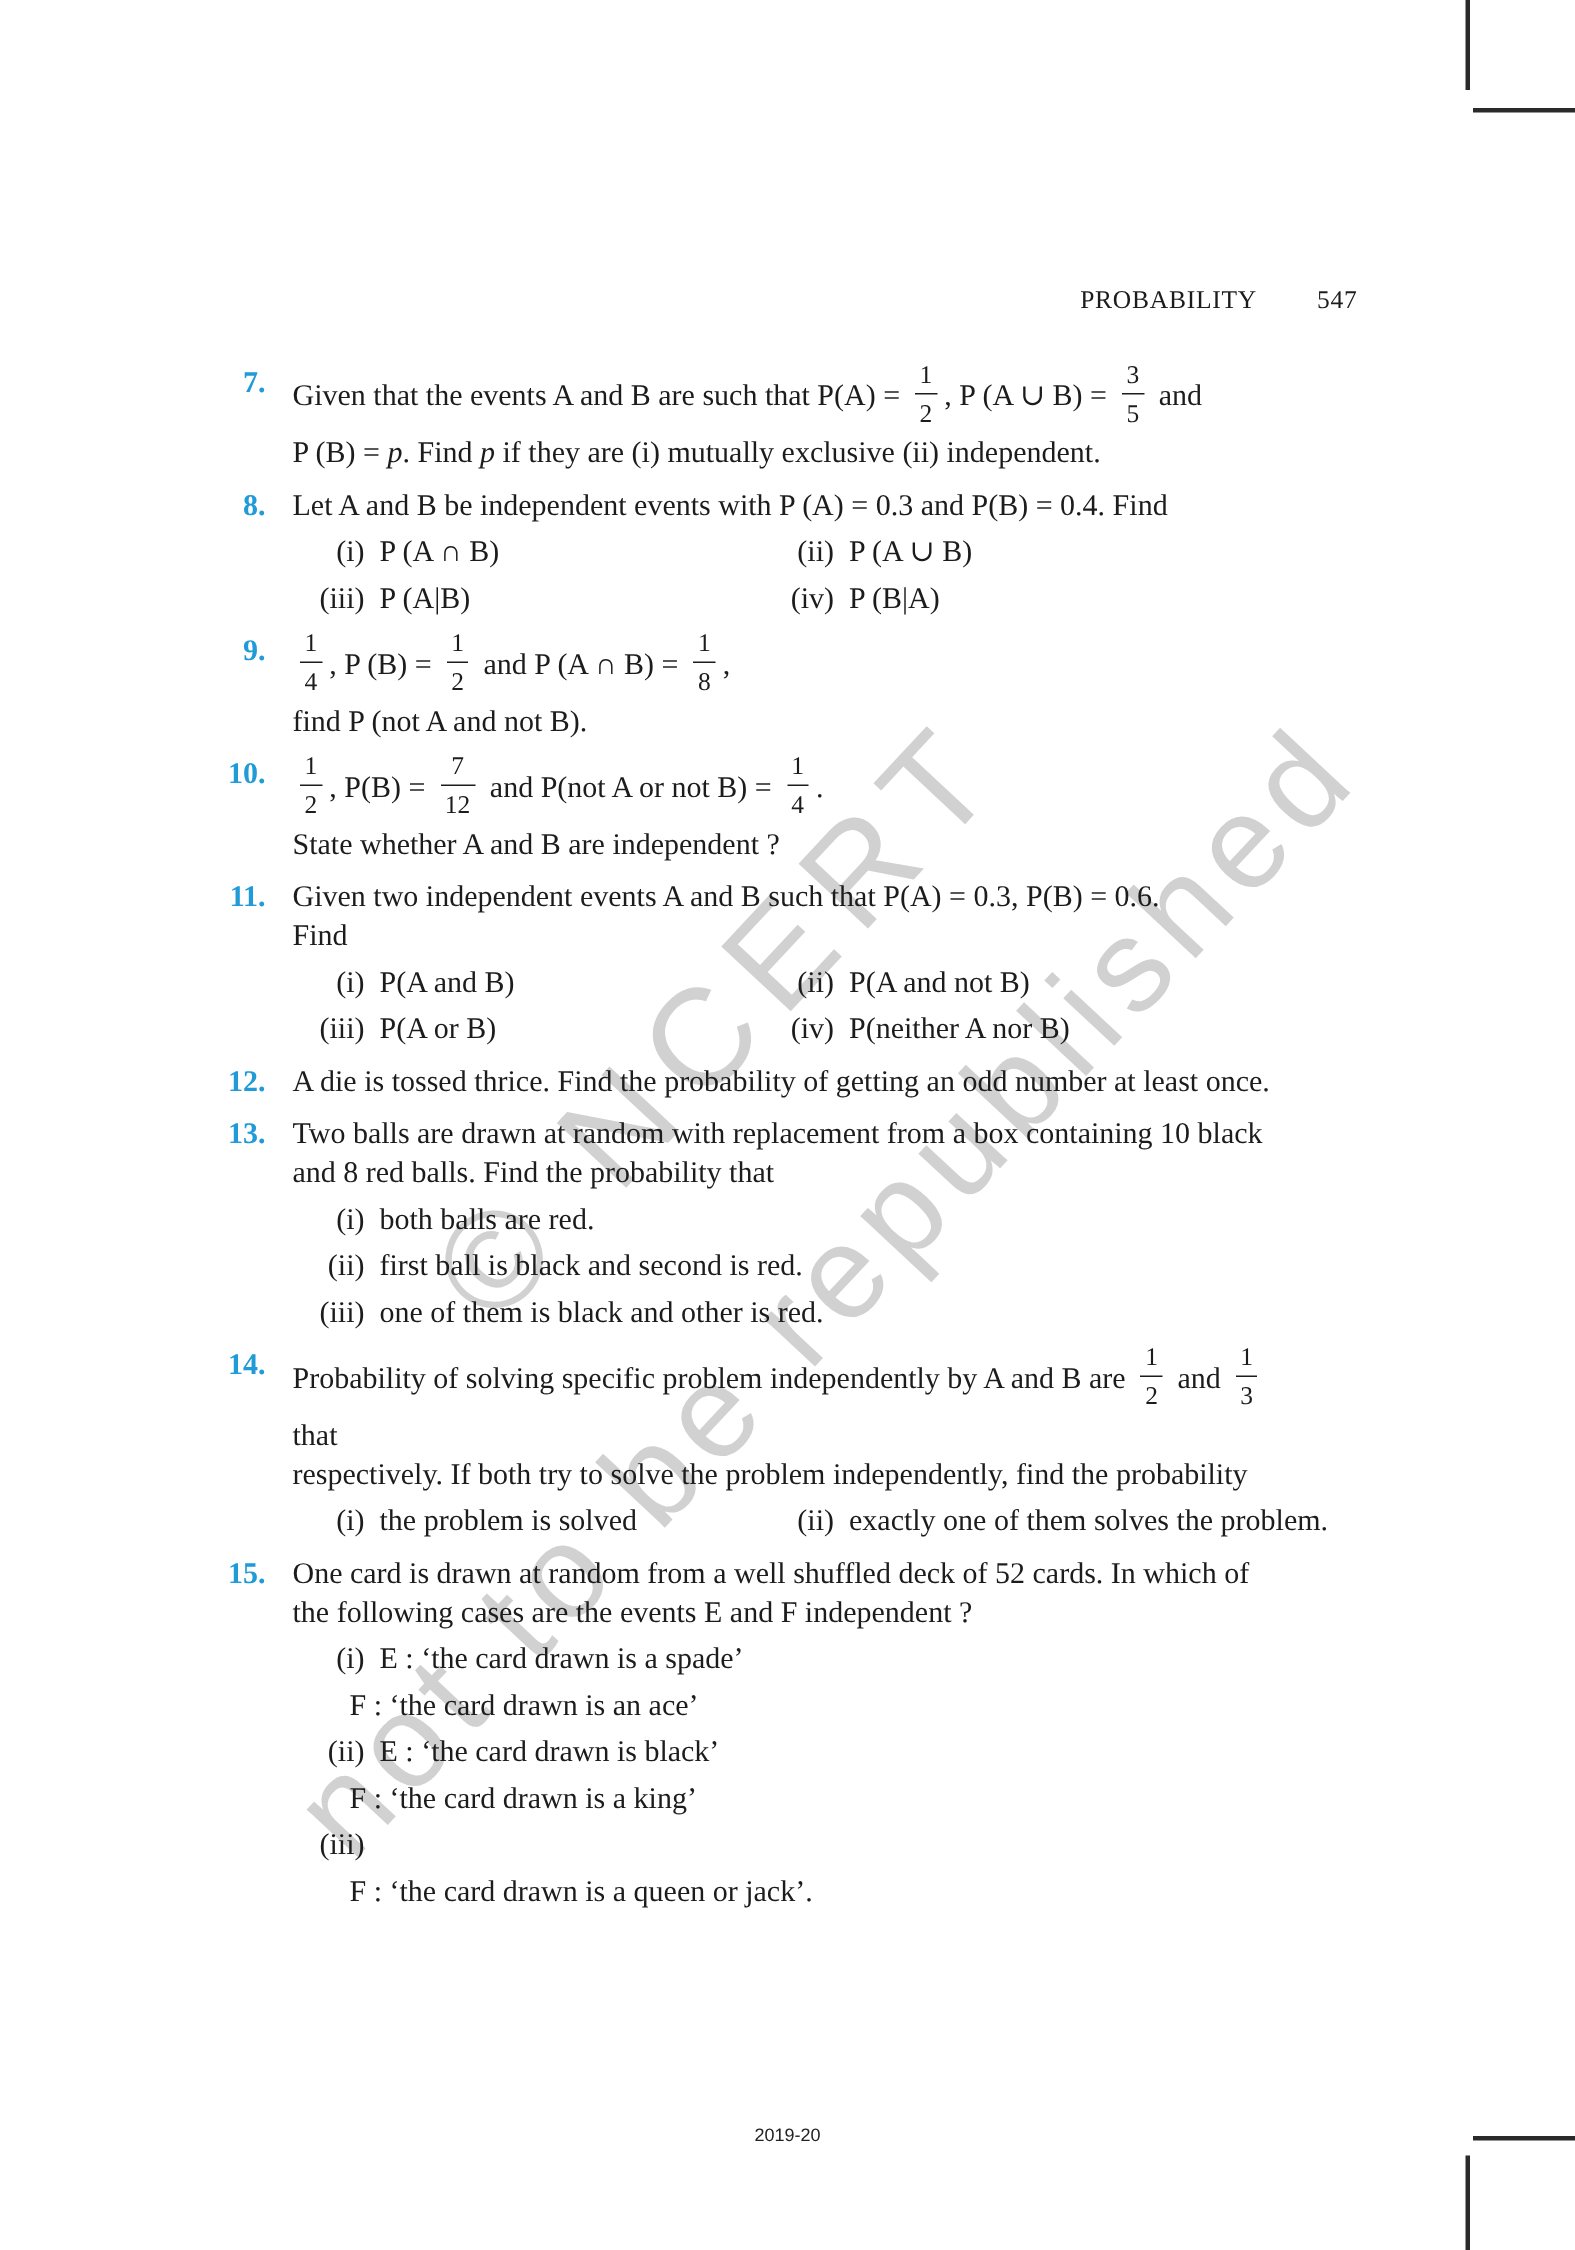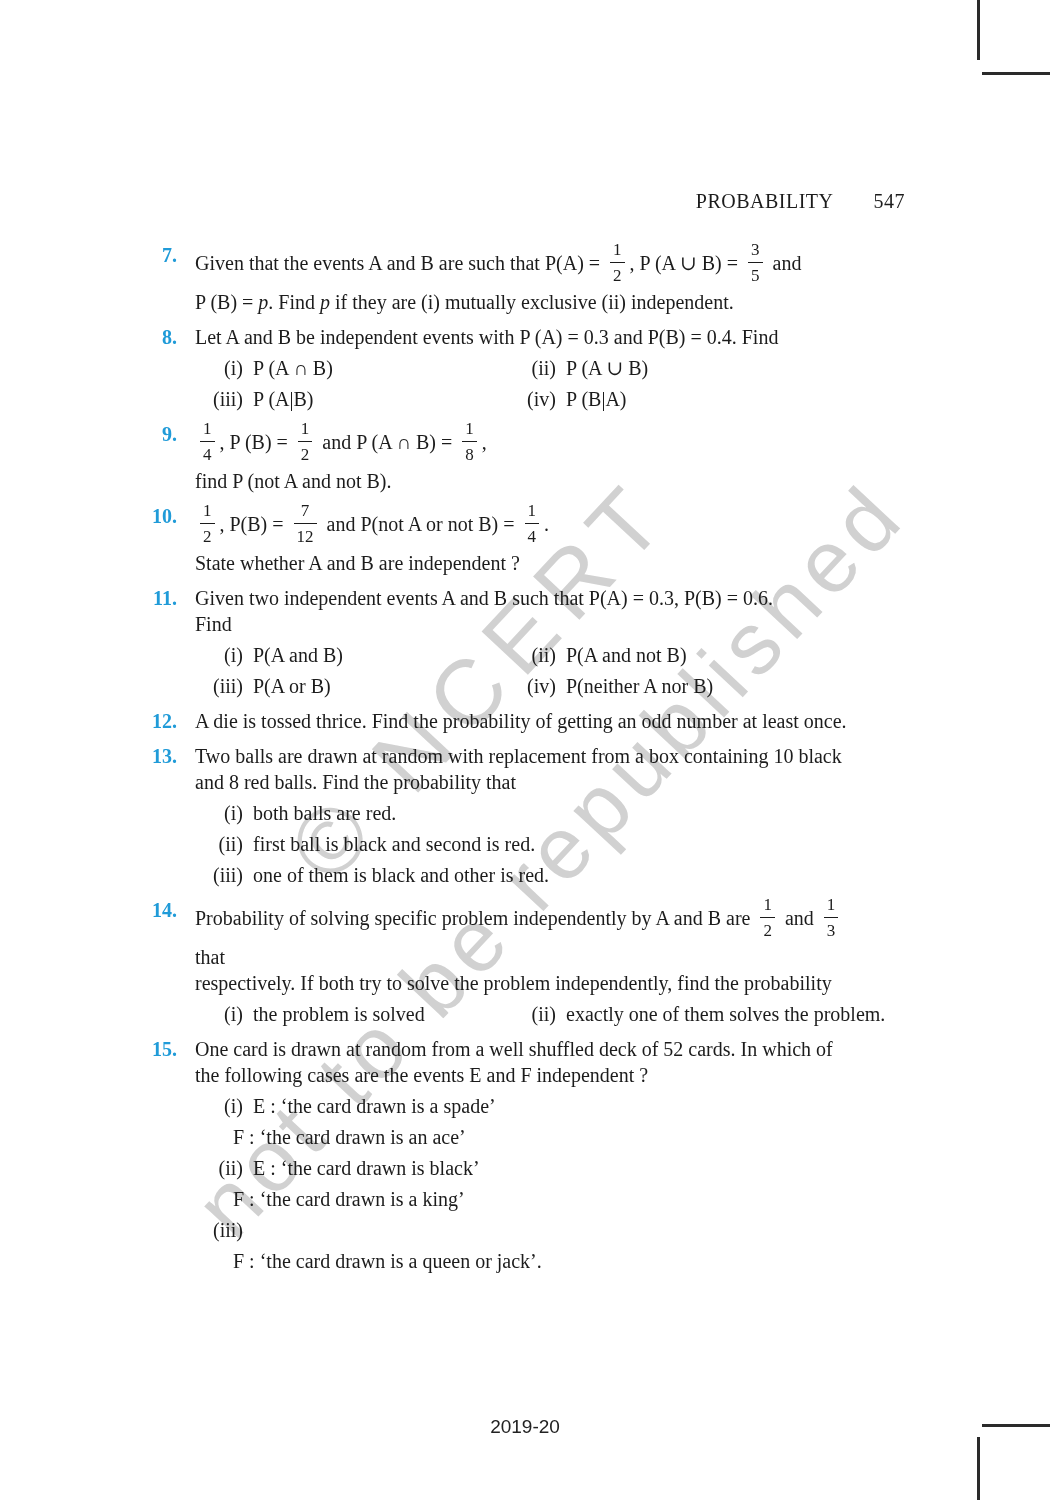--- a/index.html
+++ b/index.html
@@ -34,21 +34,21 @@
   
   .crop{position:absolute;background:#2a2a2a;z-index:2;}
   .crop-tr-v{left:977px;top:0;width:3px;height:60px;}
   .crop-tr-h{left:982px;top:72px;width:68px;height:3px;}
   .crop-br-h{left:982px;top:1424px;width:68px;height:3px;}
   .crop-br-v{left:977px;top:1437px;width:3px;height:63px;}
   
   .header{
     position:absolute;top:190px;right:145px;
     display:flex;gap:40px;align-items:baseline;
-    font-size:20px;letter-spacing:.5px;
+    font-size:17px;letter-spacing:.5px;
     z-index:1;
   }
   
   .content{
     position:absolute;left:143px;top:233px;width:772px;
     z-index:1;
     font-size:20px;line-height:26px;
   }
   .q{display:flex;margin-top:9px;}
   .qnum{
@@ -70,21 +70,21 @@
   .optcell.first{width:325px;flex:0 0 325px;}
   .optlbl{width:48px;flex:0 0 48px;text-align:right;margin-right:10px;}
   .optcell.second .optlbl{width:36px;flex:0 0 36px;}
   .sub{display:flex;margin-top:5px;}
   .cont{margin-top:5px;margin-left:38px;}
   
   .footer{
     position:absolute;left:0;top:1416px;width:1050px;
     text-align:center;
     font-family:"Liberation Sans","DejaVu Sans",sans-serif;
-    font-size:19px;color:#222;
+    font-size:12px;color:#222;
     z-index:1;
   }
 </style>
 </head>
 <body>
 
 <div class="page">
 
   <div class="wm wm1">© NCERT</div>
   <div class="wm wm2">not to be republished</div>

